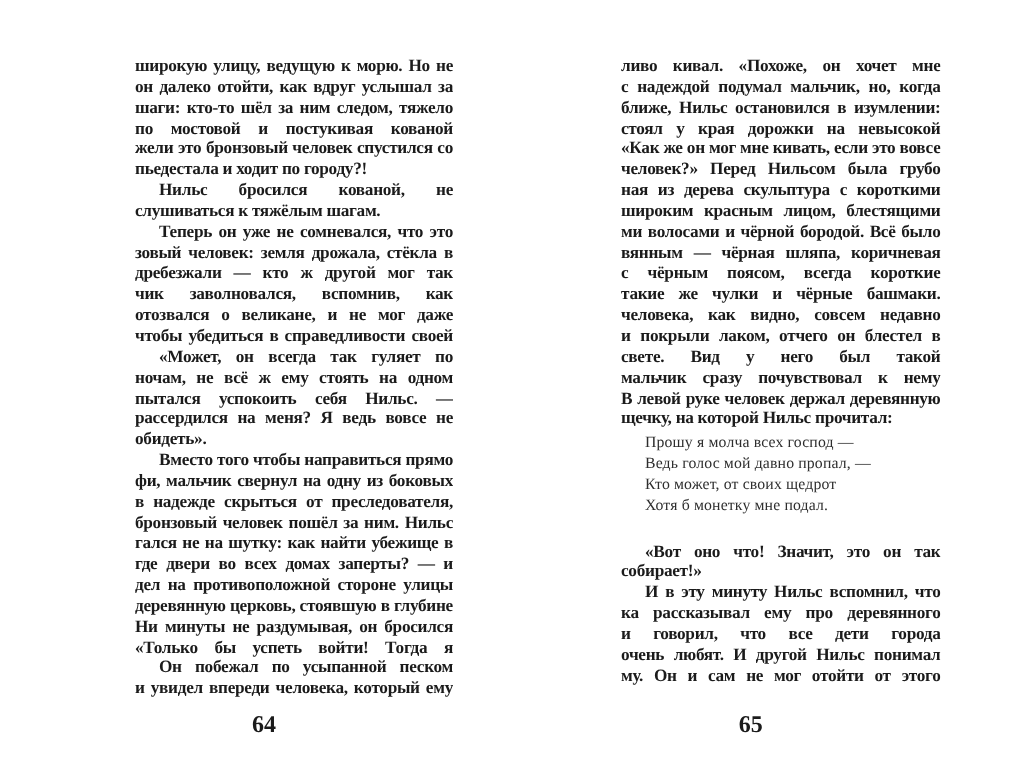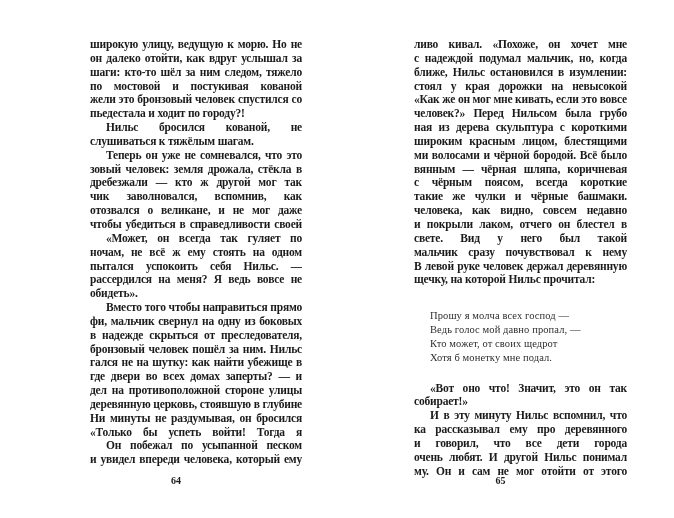--- a/index.html
+++ b/index.html
@@ -27,34 +27,34 @@
     font-weight:700;
     letter-spacing:-0.2px;
     text-align:justify;
     text-align-last:justify;
     overflow:hidden;
     white-space:normal;
     margin-left:40px;
   }
   .line.indent{text-indent:16px;}
   .line.final{text-align-last:left;}
-  .verse{margin:22px 0 17px 56px;}
+  .verse{margin:2px 0 17px 56px;}
   .verse-line{
     height:13.85px;
     line-height:13.85px;
     font-size:10.5px;
     font-weight:400;
     color:var(--verse-color);
     letter-spacing:0.1px;
     white-space:nowrap;
   }
   .page-number{
     position:absolute;
     top:475px;
-    font-size:10px;
+    font-size:16px;
     font-weight:700;
     text-align:center;
   }
   .page-left  .page-number{left:50px;width:252px;}
   .page-right .page-number{left:374px;width:253px;}
 </style>
 </head>
 <body>
 
 <div class="spread">

